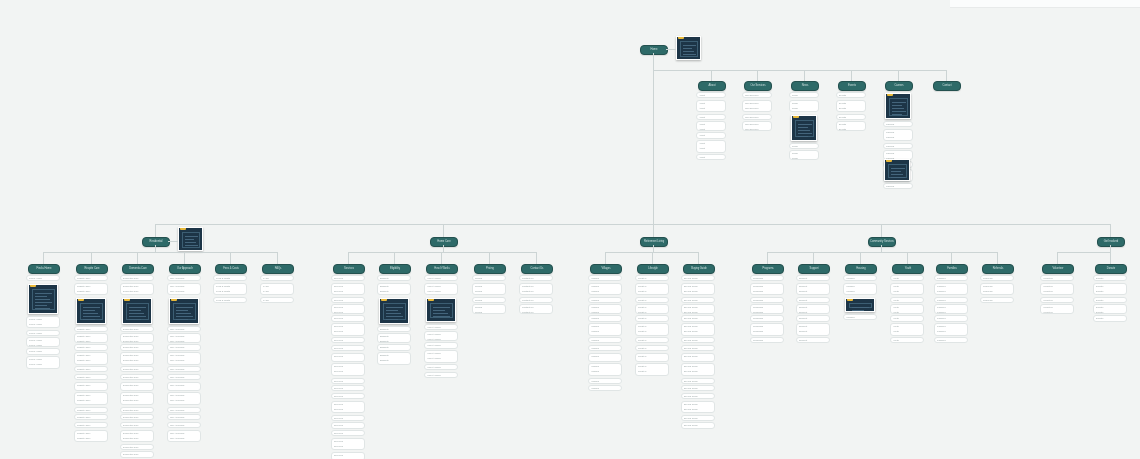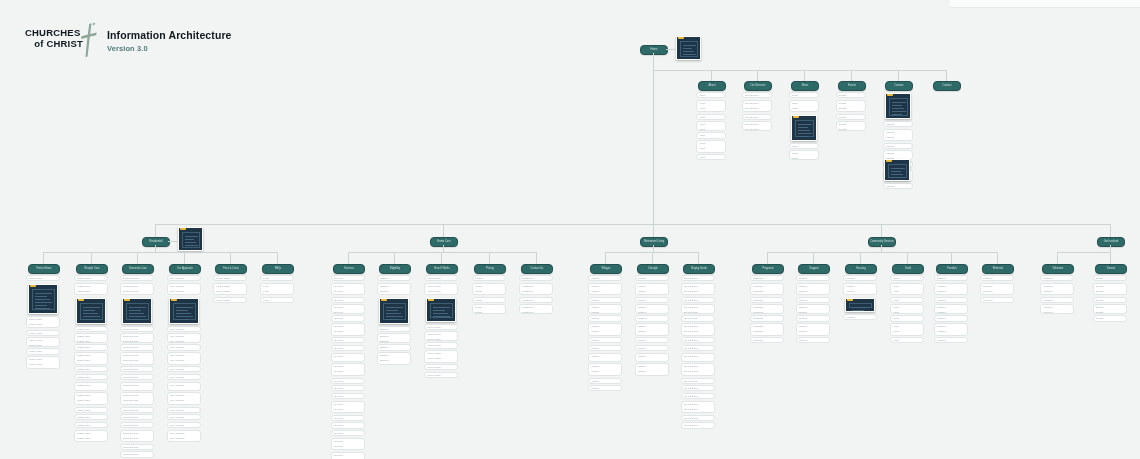--- a/index.html
+++ b/index.html
@@ -71,36 +71,20 @@
   .note .inner{position:absolute;left:2.5px;right:2.5px;top:4px;bottom:2.5px;border:1px solid #3c5e73;}
   .note .ln{position:absolute;left:2px;height:1px;background:#44657c;}
 </style>
 </head>
 <body>
 
 <div id="canvas">
 
   <div class="canvas-edge"></div>
 
-  <div class="header">
-    <div class="logo">
-      <span class="logo-text">
-        <span class="logo-l1">CHURCHES</span>
-        <span class="logo-l2">of CHRIST</span>
-      </span>
-      <svg class="logo-cross" viewBox="0 0 22 36">
-        <path d="M12.2 2 L14.6 1.2 L13.2 12 L19.6 10.4 L19.2 13.2 L12.8 14.8 L10.6 34.6 L8.4 35.2 L10.4 15.6 L4.2 17 L4.4 14.2 L10.8 12.6 Z" fill="#8ea89c"></path>
-        <path d="M16.6 0.6 L18.2 1.4 L16.9 3.4 L15.6 2.6 Z" fill="#8ea89c"></path>
-      </svg>
-    </div>
-    <div class="title-block">
-      <div class="title">Information Architecture</div>
-      <div class="version">Version 3.0</div>
-    </div>
-  </div>
 
   <div id="tree">
       <div class="pill" style="left: 640px; top: 45px; width: 26px;">
         <span class="lbl">Home</span>
       </div>
       <div class="note" style="left: 676px; top: 36px; width: 25px; height: 24px;">
         <div class="tab"></div>
         <div class="inner">
           <div class="ln" style="top: 3px; width: 13.6px;"></div>
           <div class="ln" style="top: 6px; width: 9.6px;"></div>

